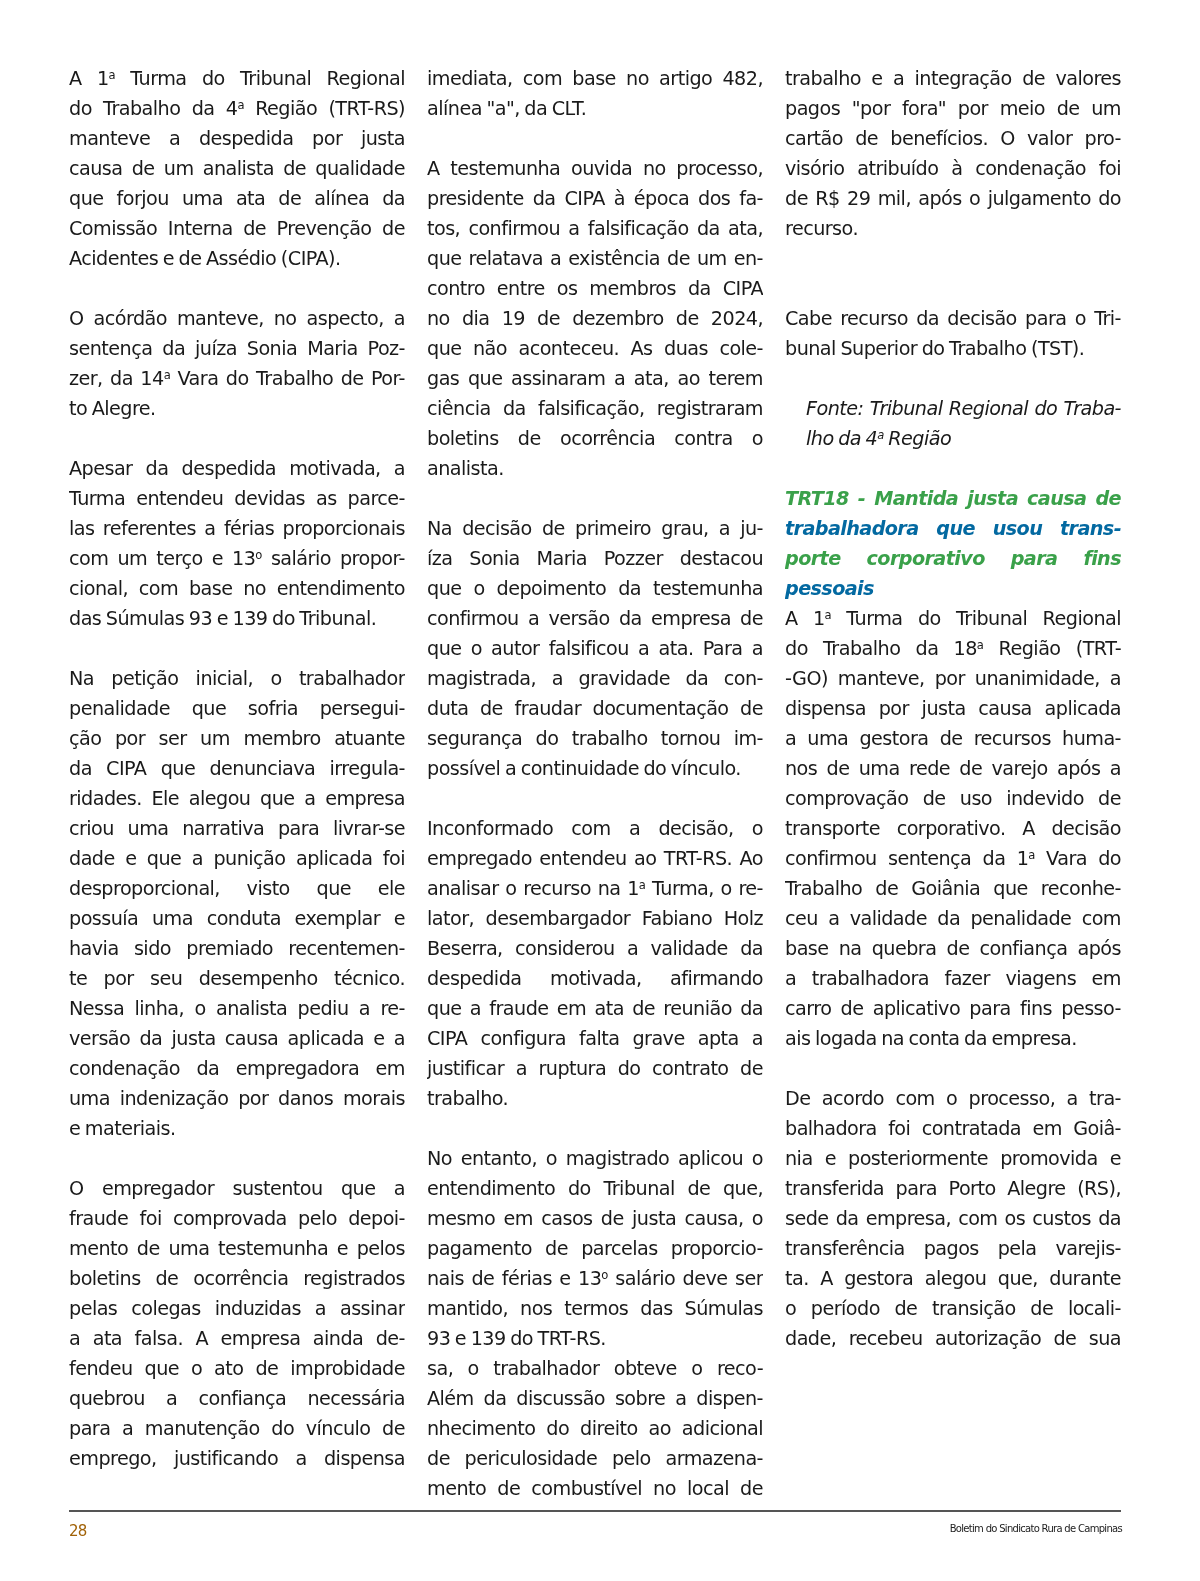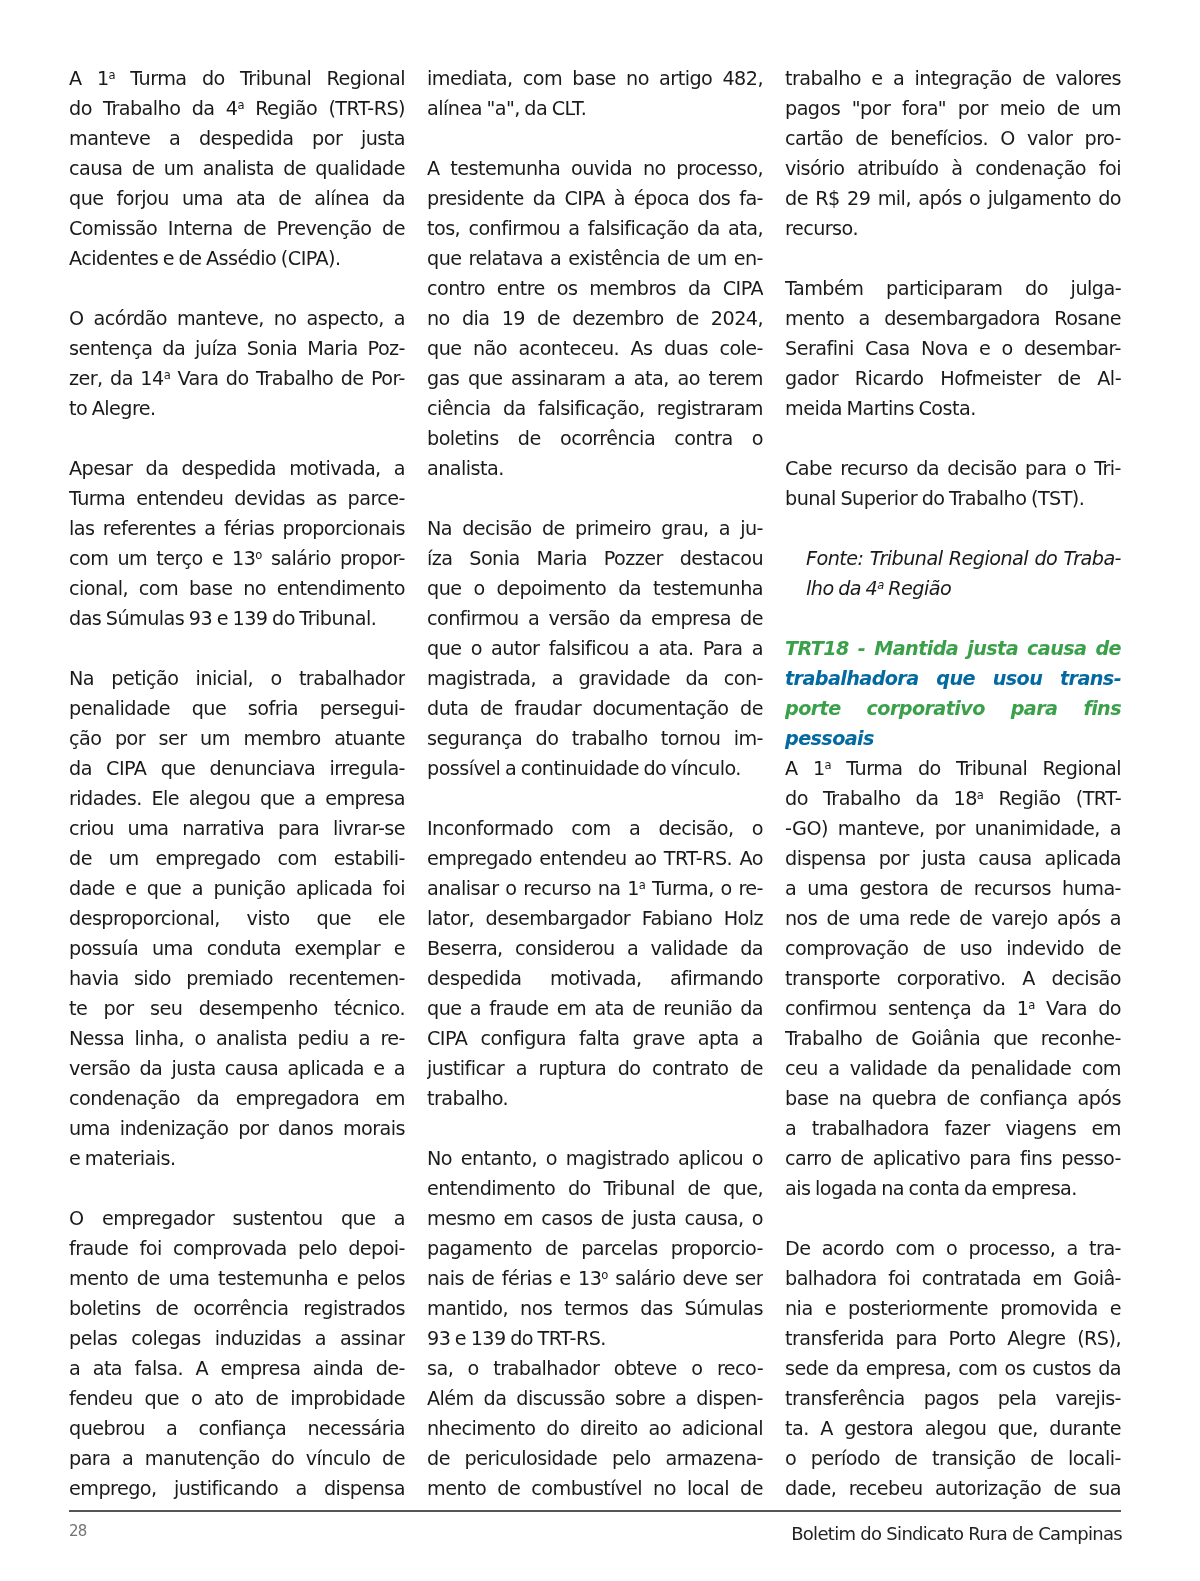--- a/index.html
+++ b/index.html
@@ -12,22 +12,22 @@
   .para { margin: 0; }
   .line { display: block; height: 30px; line-height: 30px; font-size: 19.2px;
           letter-spacing: -0.55px; word-spacing: -1px; white-space: nowrap;
           text-align: justify; text-align-last: justify; overflow: hidden; }
   .line.last { text-align-last: left; }
   .gap { height: 30px; }
   .source .line { font-style: italic; margin-left: 21px; }
   .heading .line { color: #3aa14a; font-weight: bold; font-style: italic; letter-spacing: -0.6px; }
   sup { font-size: 0.6em; vertical-align: 0.55em; line-height: 0; }
   .footer-rule { position: absolute; left: 69px; top: 1510px; width: 1052px; height: 2px; background: #555555; }
-  .page-number { position: absolute; left: 69px; top: 1522px; font-size: 15px; letter-spacing: -0.8px; color: #737373; }
-  .footer-title { position: absolute; right: 78px; top: 1523px; font-size: 18px; letter-spacing: -0.7px; color: #222; }
+  .page-number { position: absolute; left: 69px; top: 1522px; font-size: 15px; letter-spacing: -0.8px; color: #a16207; }
+  .footer-title { position: absolute; right: 78px; top: 1523px; font-size: 10px; letter-spacing: -0.7px; color: #222; }
 </style>
 </head>
 <body>
 
 <div class="col col-1">
     <div class="para para">
       <span class="line">A 1<sup>a</sup> Turma do Tribunal Regional</span>
       <span class="line">do Trabalho da 4<sup>a</sup> Região (TRT-RS)</span>
       <span class="line">manteve a despedida por justa</span>
       <span class="line">causa de um analista de qualidade</span>
@@ -52,21 +52,20 @@
       <span class="line last">das Súmulas 93 e 139 do Tribunal.</span>
     </div>
     <div class="gap"></div>
     <div class="para para">
       <span class="line">Na petição inicial, o trabalhador</span>
       <span class="line">penalidade que sofria persegui-</span>
       <span class="line">ção por ser um membro atuante</span>
       <span class="line">da CIPA que denunciava irregula-</span>
       <span class="line">ridades. Ele alegou que a empresa</span>
       <span class="line">criou uma narrativa para livrar-se</span>
-      <span class="line">de um empregado com estabili-</span>
       <span class="line">dade e que a punição aplicada foi</span>
       <span class="line">desproporcional, visto que ele</span>
       <span class="line">possuía uma conduta exemplar e</span>
       <span class="line">havia sido premiado recentemen-</span>
       <span class="line">te por seu desempenho técnico.</span>
       <span class="line">Nessa linha, o analista pediu a re-</span>
       <span class="line">versão da justa causa aplicada e a</span>
       <span class="line">condenação da empregadora em</span>
       <span class="line">uma indenização por danos morais</span>
       <span class="line last">e materiais.</span>
@@ -150,27 +149,20 @@
 <div class="col col-3">
     <div class="para para">
       <span class="line">trabalho e a integração de valores</span>
       <span class="line">pagos "por fora" por meio de um</span>
       <span class="line">cartão de benefícios. O valor pro-</span>
       <span class="line">visório atribuído à condenação foi</span>
       <span class="line">de R$ 29 mil, após o julgamento do</span>
       <span class="line last">recurso.</span>
     </div>
     <div class="gap"></div>
-    <div class="para para">
-      <span class="line">Também participaram do julga-</span>
-      <span class="line">mento a desembargadora Rosane</span>
-      <span class="line">Serafini Casa Nova e o desembar-</span>
-      <span class="line">gador Ricardo Hofmeister de Al-</span>
-      <span class="line last">meida Martins Costa.</span>
-    </div>
     <div class="gap"></div>
     <div class="para para">
       <span class="line">Cabe recurso da decisão para o Tri-</span>
       <span class="line last">bunal Superior do Trabalho (TST).</span>
     </div>
     <div class="gap"></div>
     <div class="para source">
       <span class="line">Fonte: Tribunal Regional do Traba-</span>
       <span class="line last">lho da 4<sup>a</sup> Região</span>
     </div>

